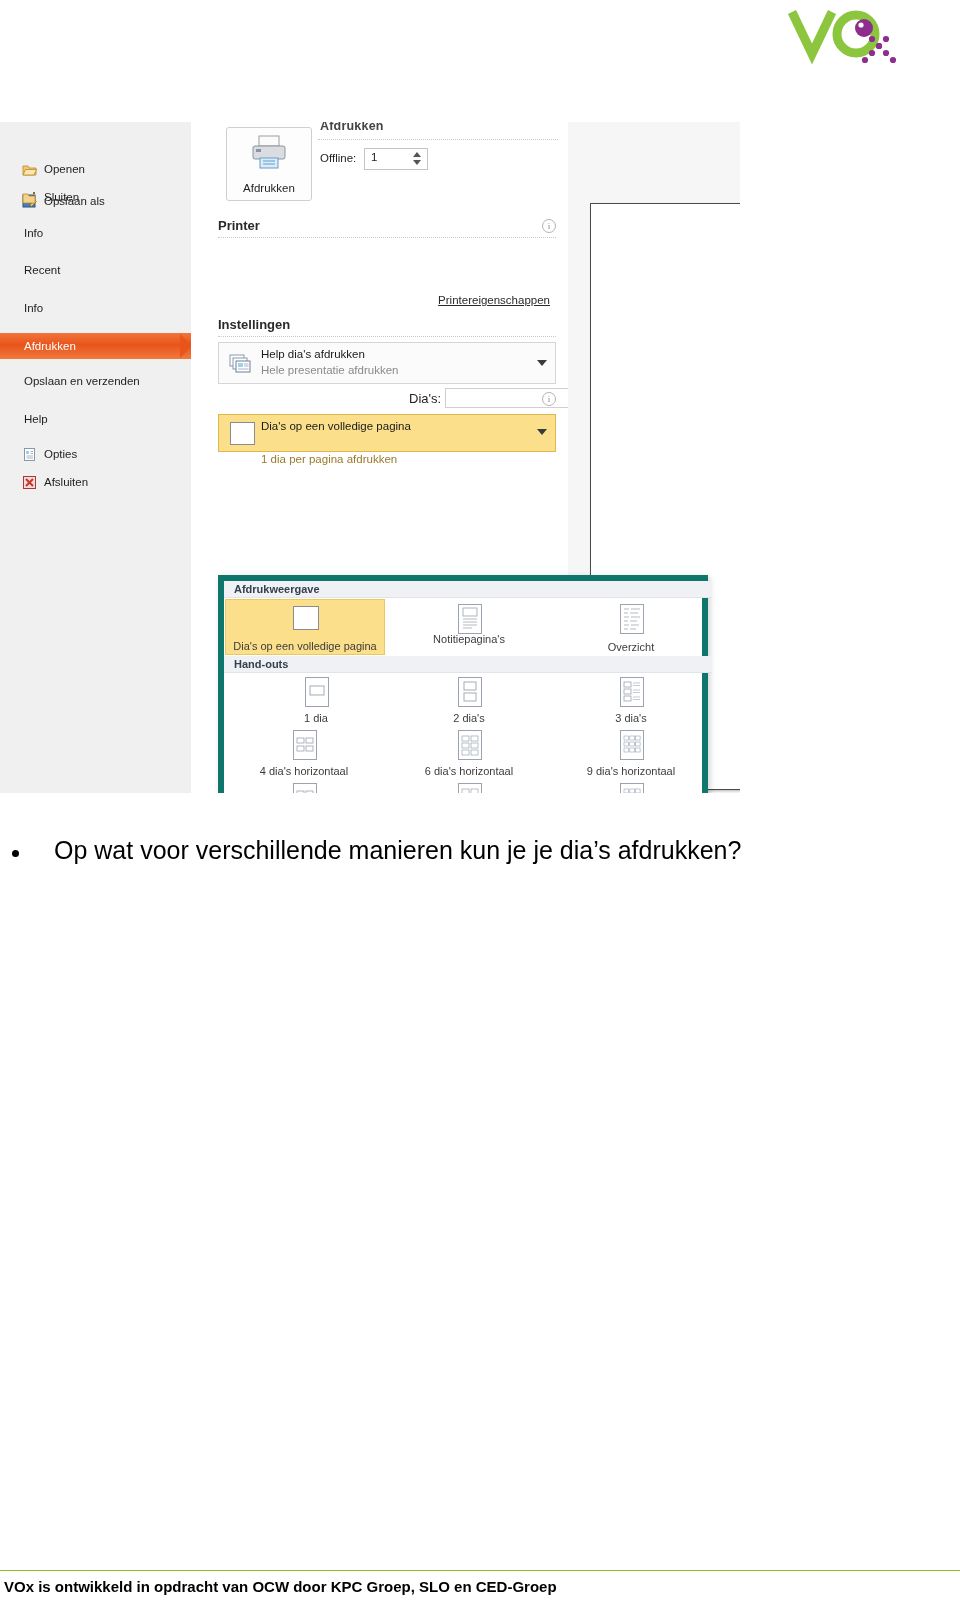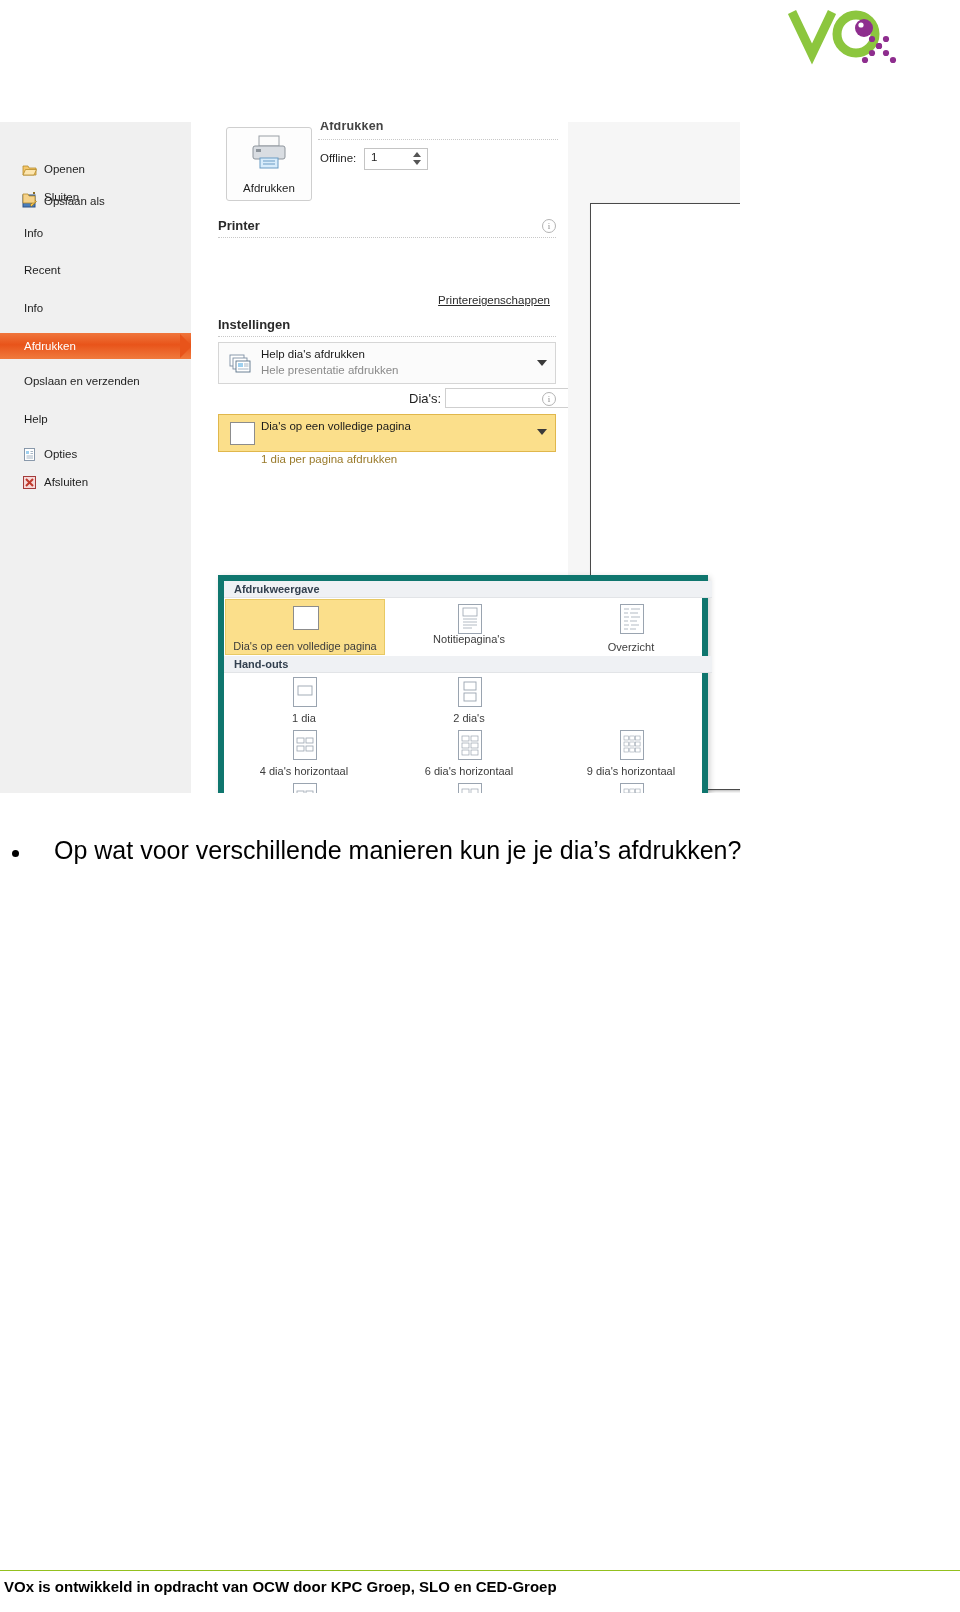--- a/index.html
+++ b/index.html
@@ -523,36 +523,47 @@
       <span class="thumb" style="top:5px;">
         <svg width="22" height="28" viewBox="0 0 22 28">
           <path d="M3 4 H8 M10 4 H19 M3 8 H7 M9 8 H17 M3 12 H8 M10 12 H19 M3 16 H7 M9 16 H16 M3 20 H8 M10 20 H18 M3 24 H7 M9 24 H15" stroke="#aab3bd" stroke-width=".9"></path>
         </svg>
       </span>
       <span class="cap">Overzicht</span>
     </div>
 
     <div class="gal-head" style="top:75px;">Hand-outs</div>
 
-    <div class="gal-cell" style="left:1px; top:93px; height:52px;">
+    <div class="gal-cell" style="left:1px; top:93px; height:52px;padding-left:24px;">
       <span class="thumb" style="top:3px;">
         <svg width="22" height="28" viewBox="0 0 22 28">
             <rect x="4" y="8" width="14" height="9" fill="#fff" stroke="#9aa4b0" stroke-width=".9"></rect>
           </svg>
       </span>
       <span class="cap">1 dia</span>
     </div>
     <div class="gal-cell" style="left:166px; top:93px; height:52px;">
       <span class="thumb" style="top:3px;">
         <svg width="22" height="28" viewBox="0 0 22 28">
           <rect x="5" y="4" width="12" height="8" fill="#fff" stroke="#9aa4b0" stroke-width=".9"></rect>
           <rect x="5" y="15" width="12" height="8" fill="#fff" stroke="#9aa4b0" stroke-width=".9"></rect>
         </svg>
       </span>
       <span class="cap">2 dia's</span>
+    </div>
+    <div class="gal-cell" style="left:328px; top:93px; height:52px;">
+      <span class="thumb" style="top:3px;">
+        <svg width="22" height="28" viewBox="0 0 22 28">
+          <rect x="3" y="4" width="7" height="5" fill="#fff" stroke="#9aa4b0" stroke-width=".8"></rect>
+          <rect x="3" y="11" width="7" height="5" fill="#fff" stroke="#9aa4b0" stroke-width=".8"></rect>
+          <rect x="3" y="18" width="7" height="5" fill="#fff" stroke="#9aa4b0" stroke-width=".8"></rect>
+          <path d="M12 5 H19 M12 7.5 H19 M12 12 H19 M12 14.5 H19 M12 19 H19 M12 21.5 H19" stroke="#b3bcc6" stroke-width=".8"></path>
+        </svg>
+      </span>
+      <span class="cap">3 dia's</span>
     </div>
 
     <div class="gal-cell" style="left:1px; top:146px; height:52px;">
       <span class="thumb" style="top:3px;">
         <svg width="22" height="28" viewBox="0 0 22 28">
           <rect x="3" y="7" width="7" height="5" fill="#fff" stroke="#9aa4b0" stroke-width=".8"></rect>
           <rect x="12" y="7" width="7" height="5" fill="#fff" stroke="#9aa4b0" stroke-width=".8"></rect>
           <rect x="3" y="15" width="7" height="5" fill="#fff" stroke="#9aa4b0" stroke-width=".8"></rect>
           <rect x="12" y="15" width="7" height="5" fill="#fff" stroke="#9aa4b0" stroke-width=".8"></rect>
         </svg>

